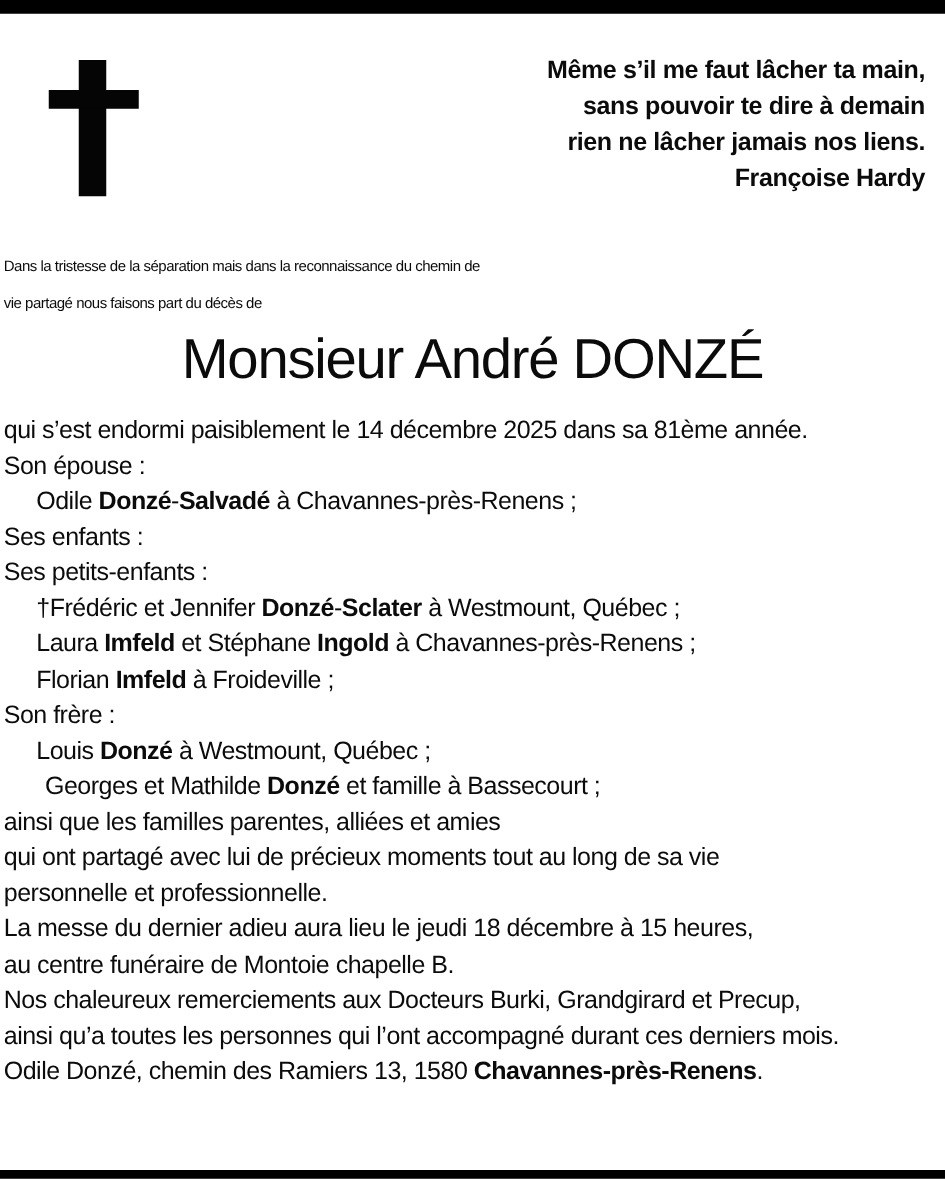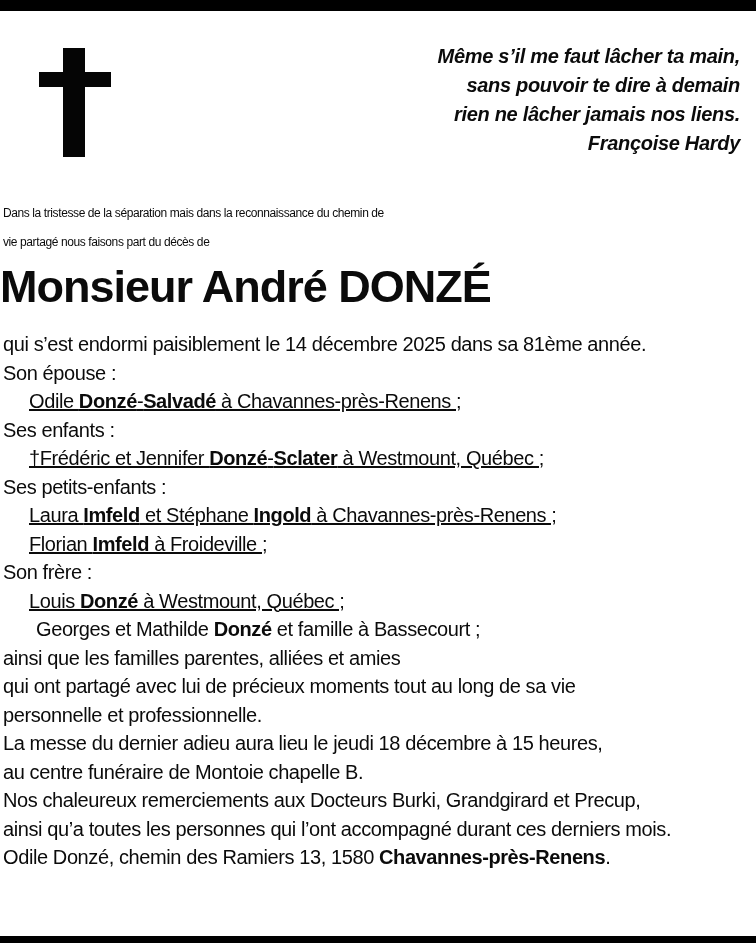--- a/index.html
+++ b/index.html
@@ -47,60 +47,60 @@
     background: #050505;
   }
 
   .quote {
     position: absolute;
     top: 42px;
     right: 16px;
     text-align: right;
     font-size: 20px;
     line-height: 29px;
-    font-style: italic;
     font-weight: bold;
     letter-spacing: -0.3px;
     white-space: nowrap;
   }
 
   .intro {
     position: absolute;
     top: 199px;
     left: 3px;
     font-size: 12px;
     line-height: 28.5px;
     letter-spacing: -0.4px;
     white-space: nowrap;
   }
 
   .title {
     position: absolute;
     top: 254px;
     left: 0;
     width: 756px;
+    text-align: center;
     font-size: 45px;
     line-height: 66px;
-    font-weight: bold;
+    font-weight: normal;
     letter-spacing: -1px;
     white-space: nowrap;
   }
 
   .notice-body {
     position: absolute;
     top: 330px;
     left: 3px;
     right: 0;
     font-size: 20px;
     line-height: 28.5px;
     letter-spacing: -0.4px;
   }
   .line { white-space: nowrap; }
   .indent-0 { padding-left: 0; }
-  .indent-1 { padding-left: 26px; text-decoration: underline; }
+  .indent-1 { padding-left: 26px; }
   .indent-2 { padding-left: 33px; }
   .b { font-weight: bold; }
 </style>
 </head>
 <body>
 
 <div class="bar bar-top"></div>
 
 <div class="cross">
   <div class="v"></div>
@@ -119,22 +119,22 @@
   <div>vie partagé nous faisons part du décès de</div>
 </div>
 
 <div class="title">Monsieur André DONZÉ</div>
 
 <div class="notice-body">
     <div class="line indent-0"><span>qui s’est endormi paisiblement le 14 décembre 2025 dans sa 81ème année.</span></div>
     <div class="line indent-0"><span>Son épouse :</span></div>
     <div class="line indent-1"><span>Odile </span><span class="b">Donzé</span><span>-</span><span class="b">Salvadé</span><span> à Chavannes-près-Renens ;</span></div>
     <div class="line indent-0"><span>Ses enfants :</span></div>
+    <div class="line indent-0"><span>Ses petits-enfants :</span></div>
     <div class="line indent-1"><span>†Frédéric et Jennifer </span><span class="b">Donzé</span><span>-</span><span class="b">Sclater</span><span> à Westmount, Québec ;</span></div>
-    <div class="line indent-0"><span>Ses petits-enfants :</span></div>
     <div class="line indent-1"><span>Laura </span><span class="b">Imfeld</span><span> et Stéphane </span><span class="b">Ingold</span><span> à Chavannes-près-Renens ;</span></div>
     <div class="line indent-1"><span>Florian </span><span class="b">Imfeld</span><span> à Froideville ;</span></div>
     <div class="line indent-0"><span>Son frère :</span></div>
     <div class="line indent-1"><span>Louis </span><span class="b">Donzé</span><span> à Westmount, Québec ;</span></div>
     <div class="line indent-2"><span>Georges et Mathilde </span><span class="b">Donzé</span><span> et famille à Bassecourt ;</span></div>
     <div class="line indent-0"><span>ainsi que les familles parentes, alliées et amies</span></div>
     <div class="line indent-0"><span>qui ont partagé avec lui de précieux moments tout au long de sa vie</span></div>
     <div class="line indent-0"><span>personnelle et professionnelle.</span></div>
     <div class="line indent-0"><span>La messe du dernier adieu aura lieu le jeudi 18 décembre à 15 heures,</span></div>
     <div class="line indent-0"><span>au centre funéraire de Montoie chapelle B.</span></div>

